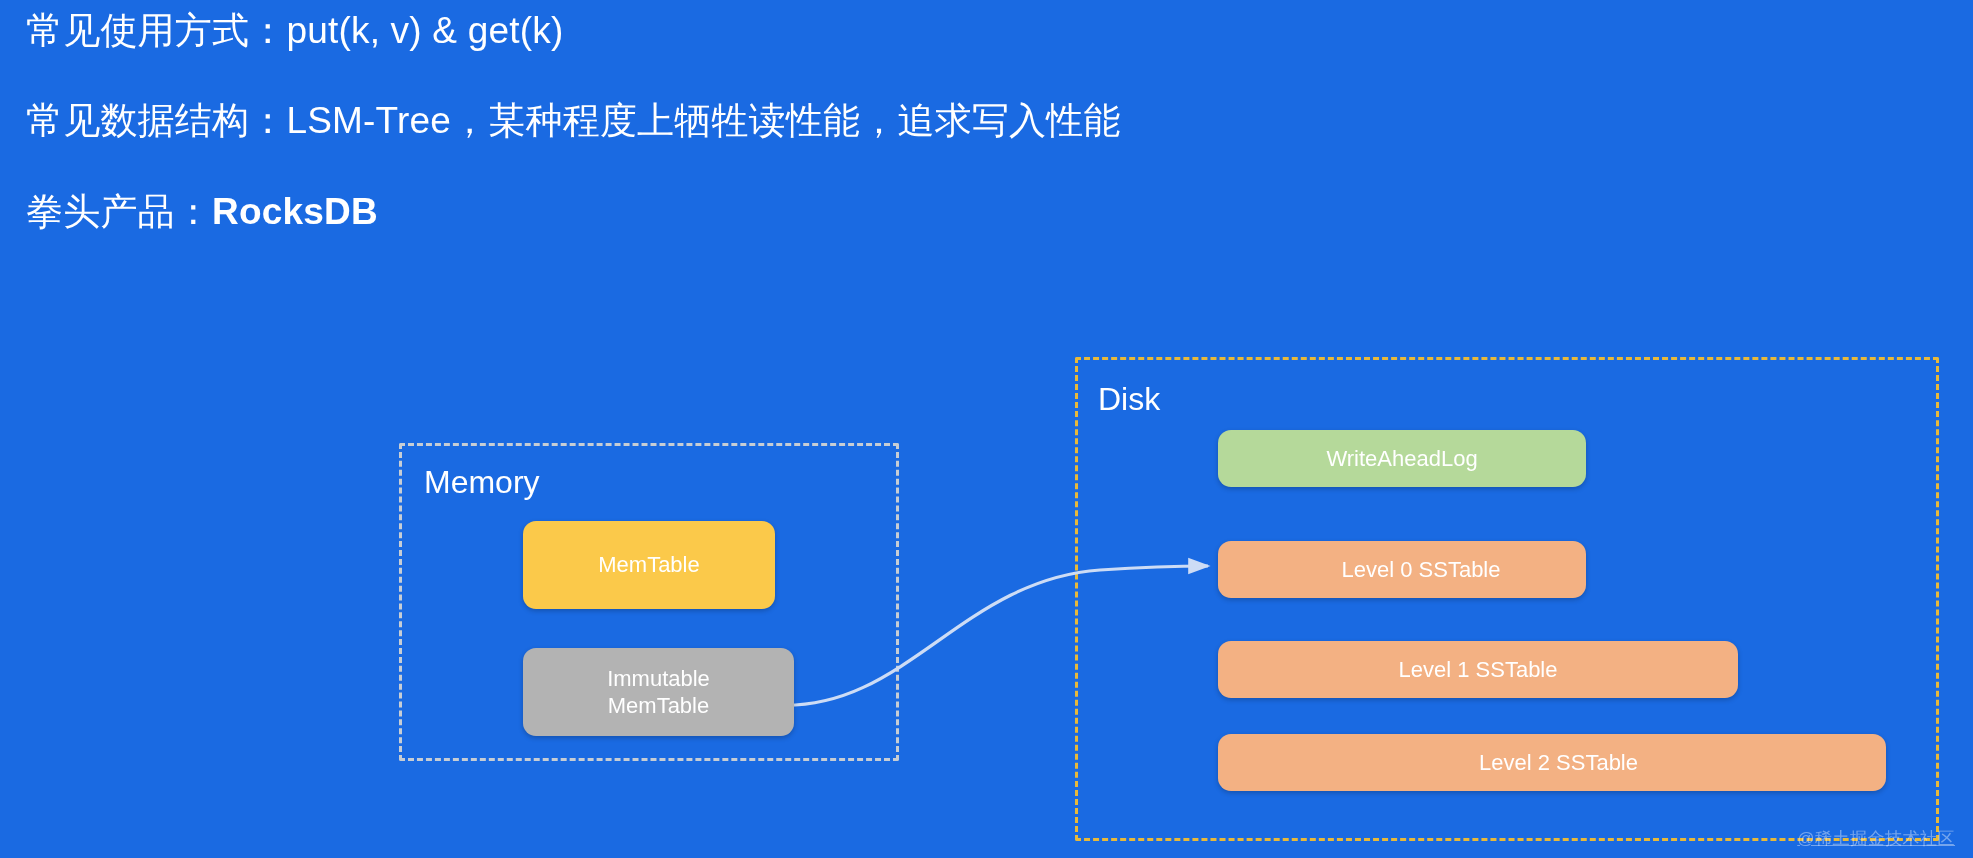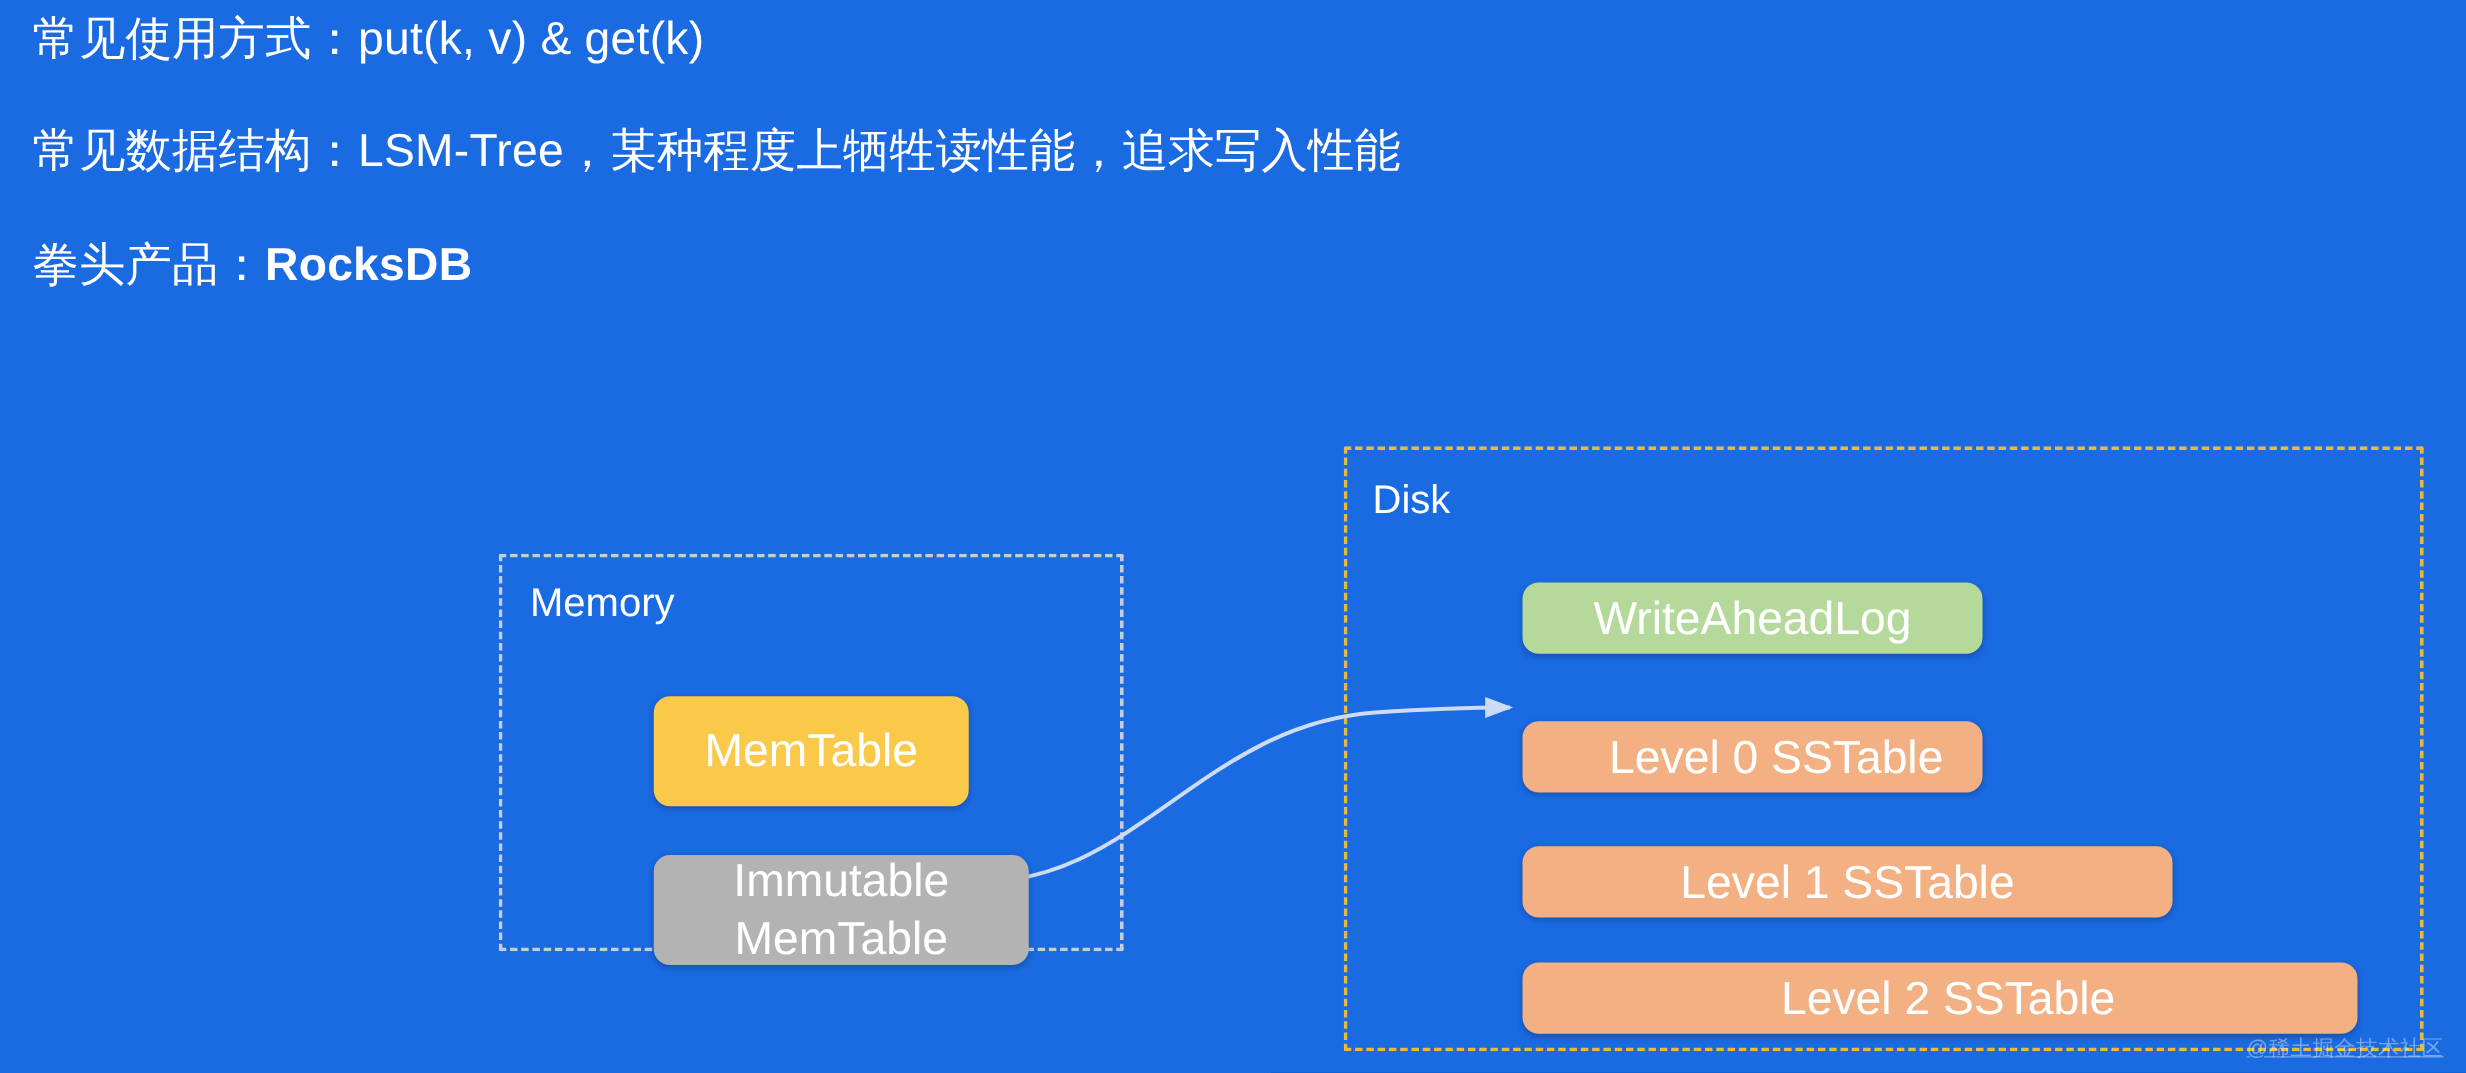--- a/index.html
+++ b/index.html
@@ -69,35 +69,34 @@
   
   .node {
     position: absolute;
     box-sizing: border-box;
     border-radius: 13px;
     display: flex;
     align-items: center;
     justify-content: center;
     text-align: center;
     color: #ffffff;
-    font-size: 37px;
+    font-size: 22px;
     line-height: 1.24;
     box-shadow: 0 2px 5px rgba(0,0,0,0.22);
     white-space: pre-line;
-    margin-top: 36px;
   }
 
   #node-memtable {
     left: 523px;  top: 521px;
     width: 252px; height: 88px;
     background: #fbc94a;
   }
   #node-immutable {
     left: 523px;  top: 648px;
-    width: 300px; height: 88px;
+    width: 271px; height: 88px;
     background: #b3b3b3;
   }
   #node-wal {
     left: 1218px; top: 430px;
     width: 368px; height: 57px;
     background: #b5d99a;
   }
   #node-l0 {
     left: 1218px; top: 541px;
     width: 368px; height: 57px;

